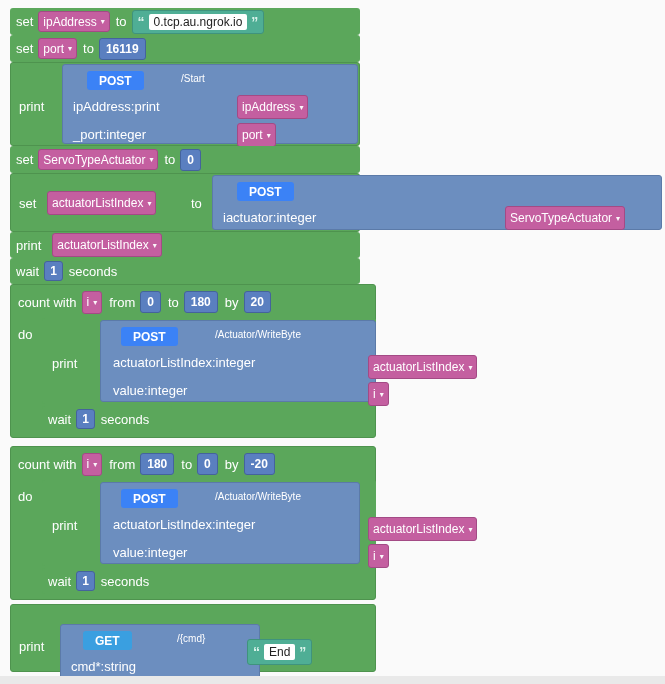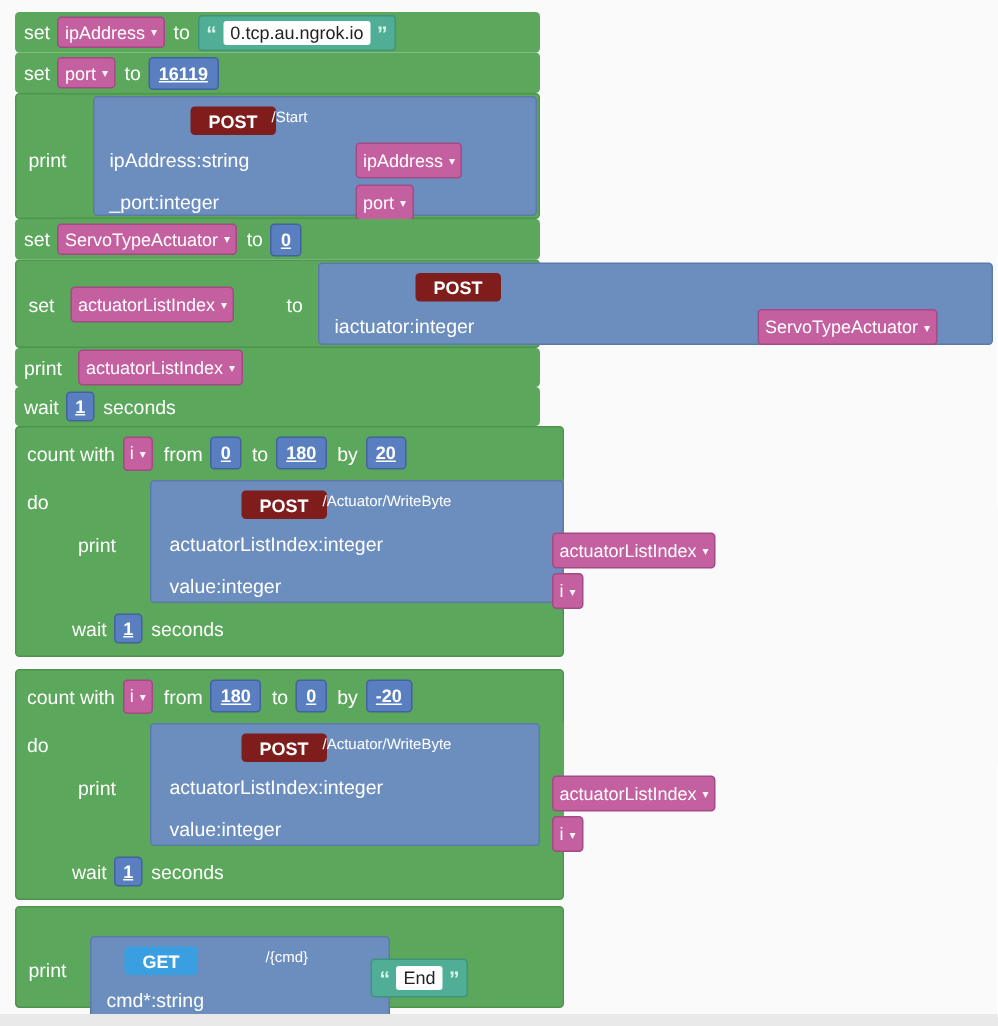--- a/index.html
+++ b/index.html
@@ -13,31 +13,31 @@
   
   .setrow{position:absolute;background:#5ba75b;border-radius:3px;display:flex;align-items:center;padding:0 6px;height:26px;box-sizing:border-box;}
   .word{color:#fff;font-size:13px;margin-right:5px;white-space:nowrap;}
 
   
   .pill{display:inline-flex;align-items:center;height:19px;background:#c45fa0;border:1px solid #a34a85;border-radius:3px;padding:0 4px;color:#fff;font-size:12px;white-space:nowrap;}
   .pill .cap{margin-right:4px;}
   .pill .arw{font-size:8px;opacity:.95;}
 
   
-  .num{display:inline-flex;align-items:center;height:20px;background:#5a7fc0;border:1px solid #44639c;border-radius:3px;padding:0 6px;color:#fff;font-size:12px;font-weight:bold;white-space:nowrap;text-decoration:underline;}
+  .num{display:inline-flex;align-items:center;height:20px;background:#5a7fc0;border:1px solid #44639c;border-radius:3px;padding:0 6px;color:#fff;font-size:12px;font-weight:bold;white-space:nowrap;}
 
   
   .str{display:inline-flex;align-items:center;height:22px;background:#4fae95;border:1px solid #3f937d;border-radius:3px;padding:0 5px;color:#fff;font-size:12px;white-space:nowrap;}
   .quote{color:#d9f2ea;font-size:14px;font-weight:bold;}
   .strtxt{background:#ffffff;color:#222;border-radius:2px;padding:1px 5px;margin:0 4px;font-size:12px;}
 
   
   .card{position:absolute;background:#6c8ebf;border:1px solid #5b7aa8;border-radius:3px;box-sizing:border-box;}
   .verb{display:inline-flex;align-items:center;justify-content:center;height:19px;border-radius:3px;color:#fff;font-size:12px;font-weight:bold;padding:0 12px;}
-  .verb.post{background:#7f1d1d;margin-left:40px;}
+  .verb.post{background:#3b82f6;}
   .verb.get{background:#3a9fe0;}
   .path{color:#ffffff;font-size:10px;}
   .param{color:#ffffff;font-size:13px;}
 
   .printword{color:#ffffff;font-size:13px;}
 
   
   .loophdr{position:absolute;background:#5ba75b;border-radius:3px;display:flex;align-items:center;padding:16px 6px;height:28px;box-sizing:border-box;}
 
   .sep{position:absolute;background:#e9e9e9;}
@@ -72,21 +72,21 @@
   </div>
 
   <div class="blk green" style="left:10px;top:62px;width:350px;height:84px;border-radius:3px;">
     <span class="printword" style="position:absolute;left:8px;top:36px;">print</span>
   </div>
   <div class="card" style="left:62px;top:64px;width:296px;height:80px;">
     <div style="position:absolute;left:24px;top:6px;">
       <span class="verb post">POST</span>
     </div>
     <div class="path" style="position:absolute;left:118px;top:8px;">/Start</div>
-    <div class="param" style="position:absolute;left:10px;top:34px;">ipAddress:string</div>
+    <div class="param" style="position:absolute;left:10px;top:34px;">ipAddress:print</div>
     <div class="param" style="position:absolute;left:10px;top:62px;">_port:integer</div>
   </div>
   <span class="pill" style="position:absolute;left:237px;top:95px;height:22px;">
     <span class="cap">ipAddress</span>
     <span class="arw">▾</span>
   </span>
   <span class="pill" style="position:absolute;left:237px;top:123px;height:22px;">
     <span class="cap">port</span>
     <span class="arw">▾</span>
   </span>

